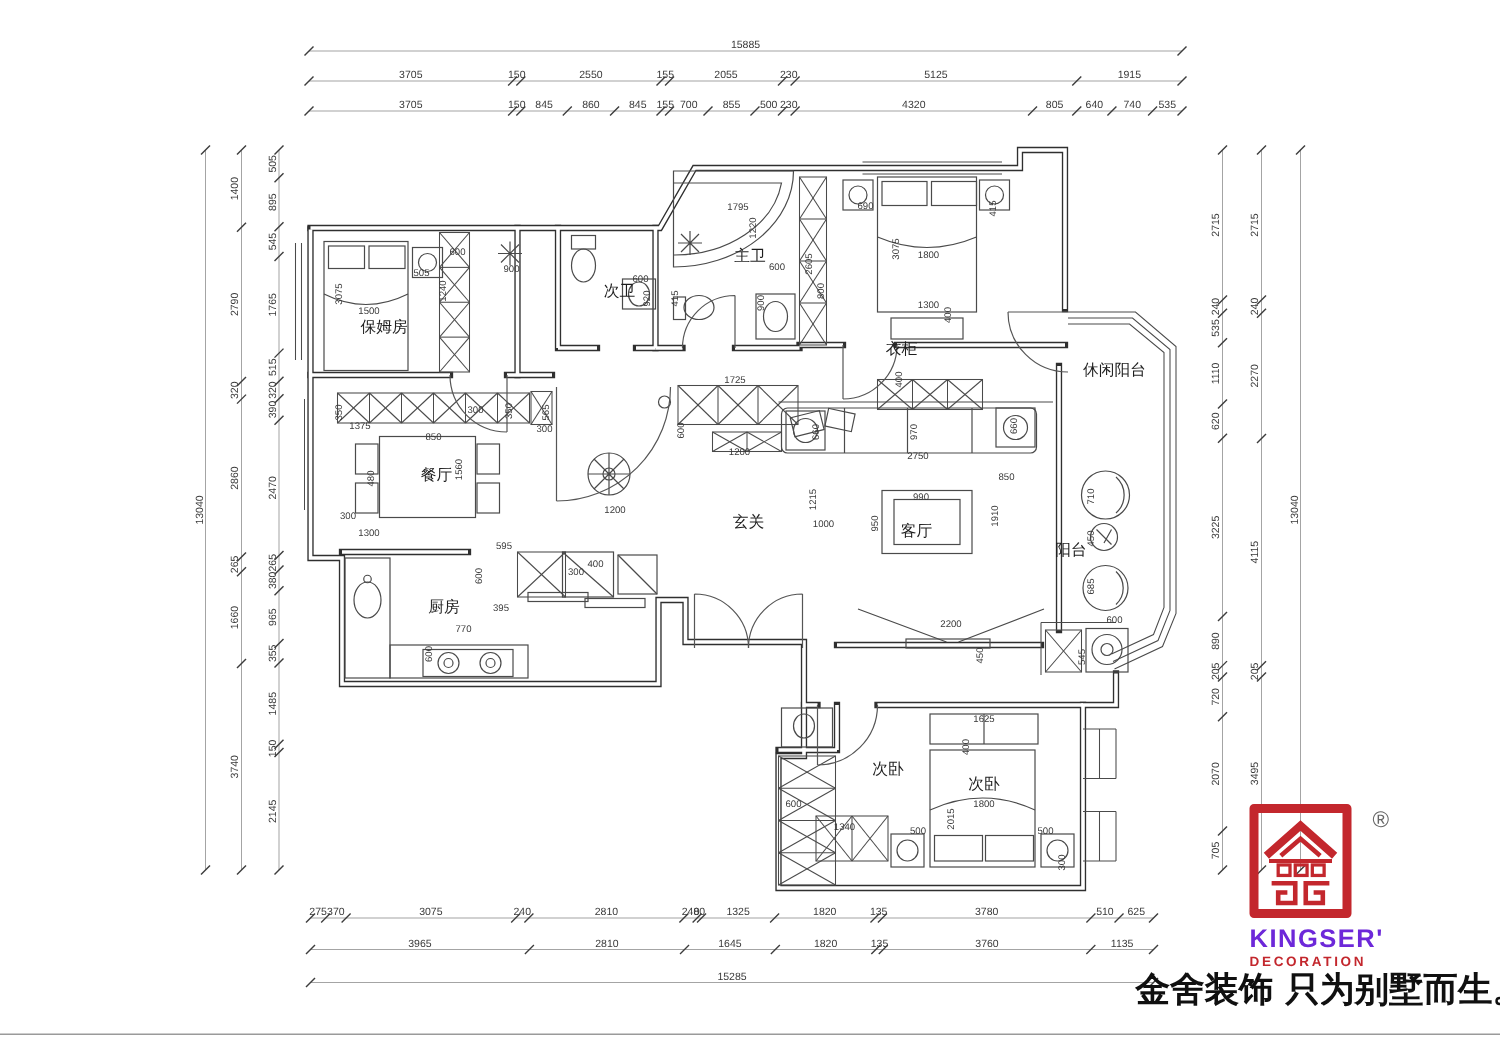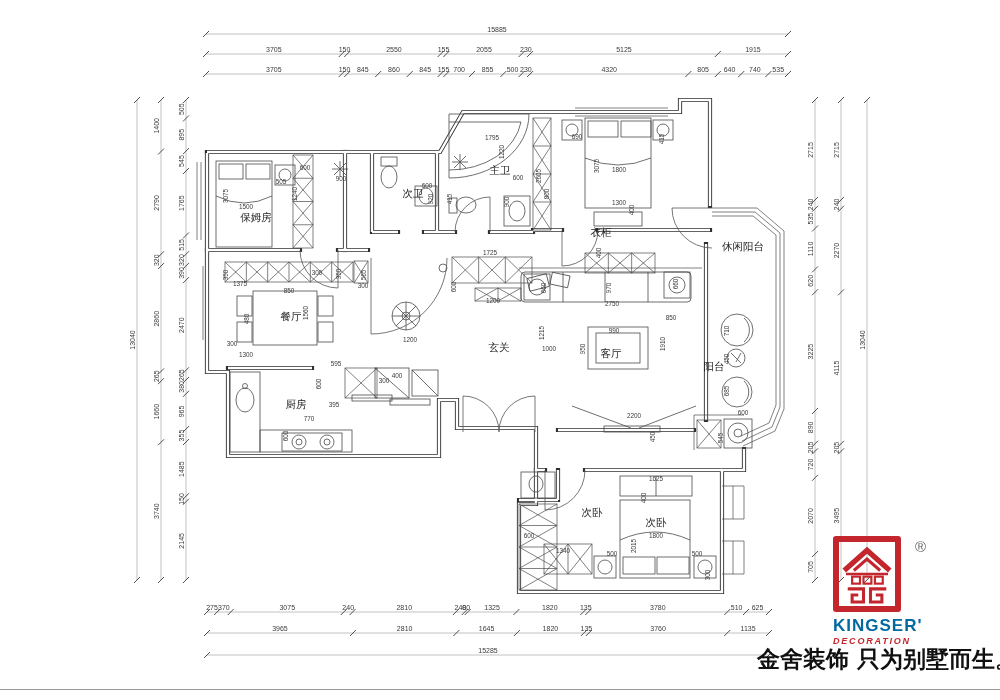--- a/index.html
+++ b/index.html
@@ -12,22 +12,22 @@
   .f rect,.f ellipse,.f circle,.f path,.f line{stroke:#4a4a4a;stroke-width:0.8;fill:none;}
   .door path,.door line{stroke:#555;stroke-width:0.8;fill:none;}
   .dimline{stroke:#909090;stroke-width:0.55;}
   .tick{stroke:#3c3c3c;stroke-width:0.9;}
   .dimtxt{font-size:7px;fill:#3a3a3a;}
   .ann{font-size:6.4px;fill:#3a3a3a;}
   .room{font-size:10.5px;fill:#1d1d1d;}
   #logo{position:absolute;left:833px;top:536px;width:120px;}
   .logo-box{width:56px;height:64px;border:6px solid #c3272d;border-radius:3px;position:relative;}
   .logo-reg{position:absolute;left:76px;top:-4px;font-size:15px;color:#666;}
-  .logo-brand{color:#0369a1;font-weight:bold;font-size:17px;letter-spacing:1px;margin-top:4px;}
-  .logo-sub{color:#c3272d;font-weight:bold;font-size:9px;letter-spacing:1.8px;font-style:italic;}
+  .logo-brand{color:#6d28d9;font-weight:bold;font-size:17px;letter-spacing:1px;margin-top:4px;}
+  .logo-sub{color:#c3272d;font-weight:bold;font-size:9px;letter-spacing:1.8px;}
   #slogan{position:absolute;left:757px;top:644px;font-size:23px;font-weight:bold;color:#101010;
           white-space:nowrap;font-family:"DejaVu Sans","Liberation Sans",sans-serif;}
   #sheetline{position:absolute;left:0;top:689px;width:1000px;border-top:1px solid #9a9a9a;}
 </style>
 </head>
 <body>
 
 <svg id="plan" width="1000" height="700" viewBox="0 0 1000 700">
 
   <g id="walls">

